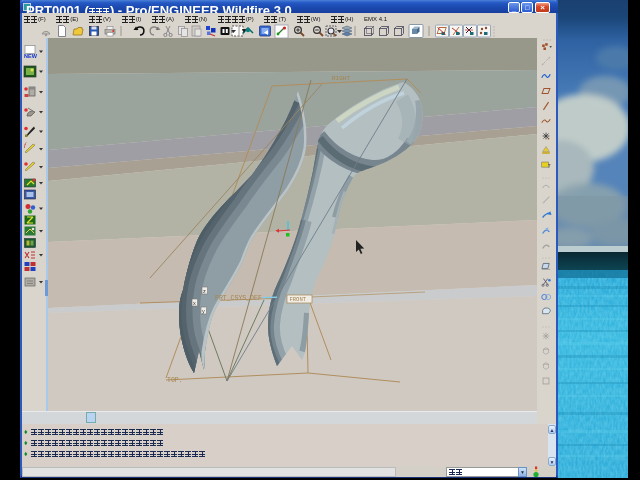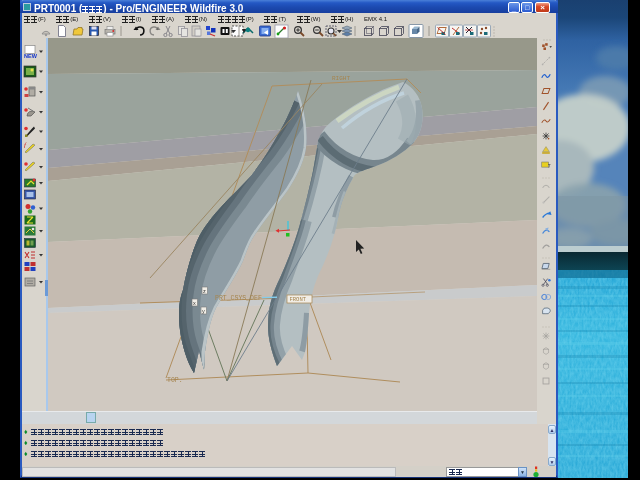--- a/index.html
+++ b/index.html
@@ -25,21 +25,21 @@
 .menuitem{display:inline-block;font-size:6px;color:#111;margin-right:9px;}
 </style>
 </head>
 <body>
 
 <div class="abs" style="left:20px;top:0;width:538px;height:478px;background:#d8d4cc;border-left:2px solid #2a5ac0;border-right:2px solid #2a5ac0;border-bottom:3px solid #16337c;"></div>
 
 <div class="abs" style="left:20px;top:0;width:538px;height:13px;border-radius:4px 4px 0 0;
 background:linear-gradient(#4a80d8,#2458c4 22%,#1c4ab0 55%,#173e9e);"></div>
 <div class="abs" style="left:23px;top:3px;width:8px;height:8px;background:#2a9aa0;border:1px solid #bcd;"></div>
-<div class="abs" style="left:34px;top:3px;height:8px;color:#fff;font-size:10px;font-weight:bold;white-space:nowrap;letter-spacing:0px;">PRT0001 (<span class="cjw"></span><span class="cjw"></span><span class="cjw"></span>) - Pro/ENGINEER Wildfire 3.0</div>
+<div class="abs" style="left:26px;top:3px;height:8px;color:#fff;font-size:13px;font-weight:bold;white-space:nowrap;letter-spacing:0px;">PRT0001 (<span class="cjw"></span><span class="cjw"></span><span class="cjw"></span>) - Pro/ENGINEER Wildfire 3.0</div>
 
 <div class="abs" style="left:508px;top:2px;width:12px;height:11px;background:linear-gradient(#6a96e8,#2a5ad0);border:1px solid #fff;border-radius:2px;color:#fff;font-size:8px;font-weight:bold;text-align:center;line-height:11px;">_</div>
 <div class="abs" style="left:521px;top:2px;width:12px;height:11px;background:linear-gradient(#6a96e8,#2a5ad0);border:1px solid #fff;border-radius:2px;color:#fff;font-size:7px;text-align:center;line-height:10px;">□</div>
 <div class="abs" style="left:535px;top:2px;width:15px;height:11px;background:linear-gradient(#f0a088,#d84a28 40%,#c03a18);border:1px solid #fff;border-radius:2px;color:#fff;font-size:8px;font-weight:bold;text-align:center;line-height:10px;">×</div>
 
 <div class="abs" style="left:22px;top:13px;width:534px;height:11px;background:#d9d5cd;padding:2px 0 0 2px;white-space:nowrap;font-size:6px;line-height:8px;">
 <span class="menuitem"><span class="cj"></span><span class="cj"></span>(F)</span>
 <span class="menuitem"><span class="cj"></span><span class="cj"></span>(E)</span>
 <span class="menuitem"><span class="cj"></span><span class="cj"></span>(V)</span>
 <span class="menuitem"><span class="cj"></span><span class="cj"></span>(I)</span>

